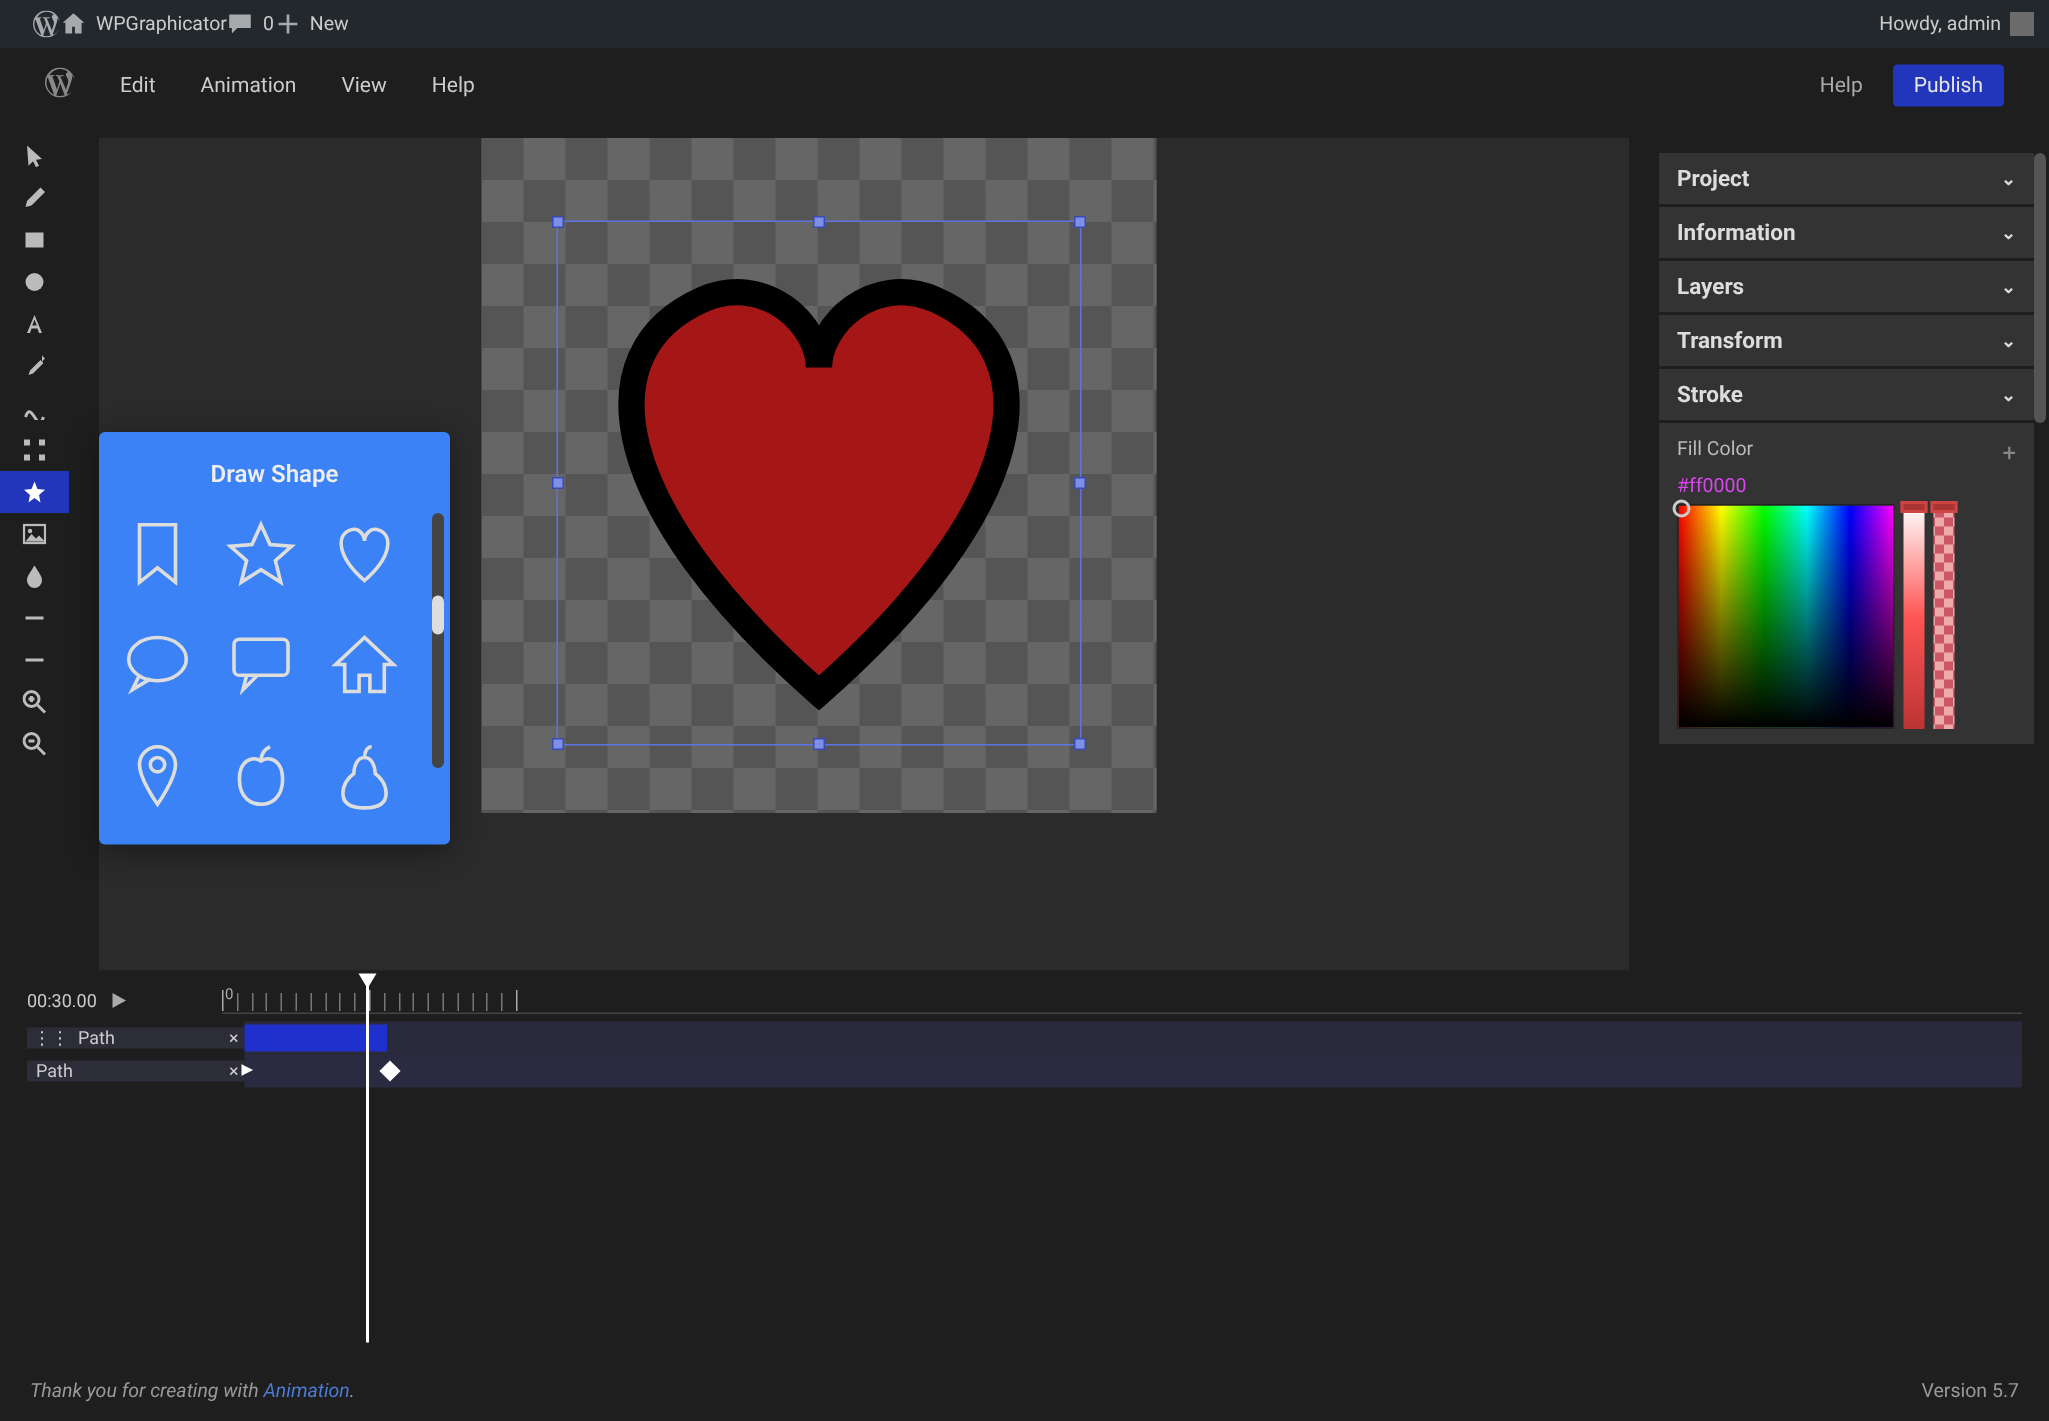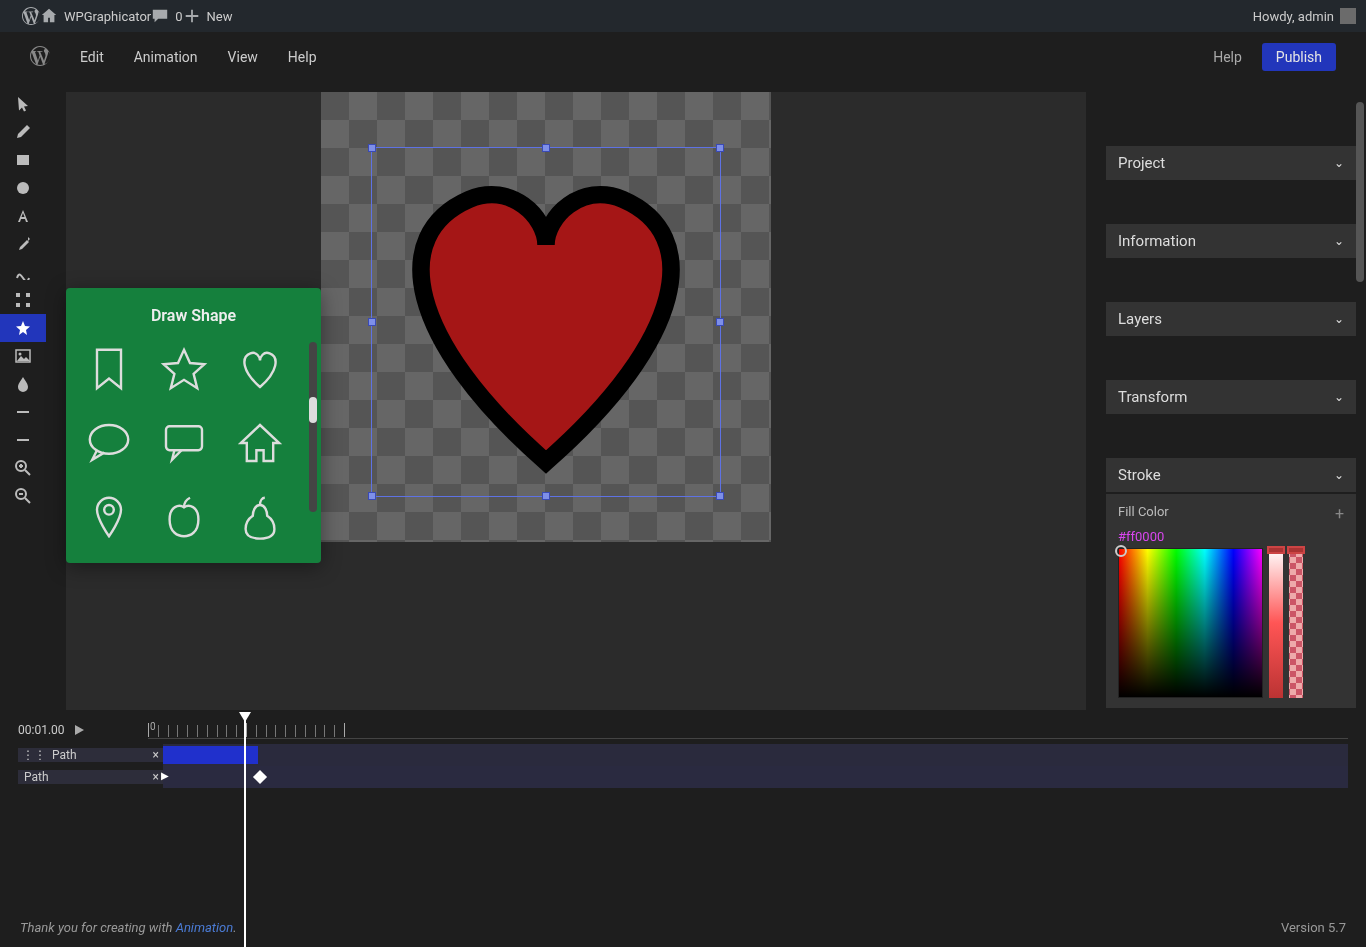--- a/index.html
+++ b/index.html
@@ -35,32 +35,32 @@
 .canvas-stage { position: absolute; left: 255px; top: 0; width: 450px; height: 450px; }
 .checker { position: absolute; inset: 0; background-image: linear-gradient(45deg,#666 25%,transparent 25%),linear-gradient(-45deg,#666 25%,transparent 25%),linear-gradient(45deg,transparent 75%,#666 75%),linear-gradient(-45deg,transparent 75%,#666 75%); background-size: 56px 56px; background-position: 0 0,0 28px,28px -28px,-28px 0px; background-color: #555; }
 .heart-svg { position: absolute; left: 50px; top: 55px; width: 350px; height: 350px; }
 .selection-box { position: absolute; left: 50px; top: 55px; width: 350px; height: 350px; border: 1px solid #5e72e4; pointer-events: none; }
 .sel-handle { position: absolute; width: 8px; height: 8px; background: #7e8fe8; border: 1px solid #3a4ab5; }
 .sel-tl{left:-4px;top:-4px}.sel-tr{right:-4px;top:-4px}.sel-bl{left:-4px;bottom:-4px}.sel-br{right:-4px;bottom:-4px}
 .sel-tm{left:calc(50% - 4px);top:-4px}.sel-bm{left:calc(50% - 4px);bottom:-4px}
 .sel-ml{left:-4px;top:calc(50% - 4px)}.sel-mr{right:-4px;top:calc(50% - 4px)}
 
 
-.shape-popup { position: absolute; left: 66px; top: 206px; width: 255px; background: #15803d; border-radius: 4px; padding: 18px 14px; box-shadow: 0 4px 20px rgba(0,0,0,0.4); }
+.shape-popup { position: absolute; left: 66px; top: 206px; width: 234px; background: #3b82f6; border-radius: 4px; padding: 18px 14px; box-shadow: 0 4px 20px rgba(0,0,0,0.4); }
 .shape-popup h3 { text-align: center; font-size: 16px; font-weight: 600; color: #eee; margin-bottom: 16px; }
 .shape-grid { display: grid; grid-template-columns: repeat(3, 1fr); gap: 18px; position: relative; padding-right: 18px; }
 .shape-item { display: flex; align-items: center; justify-content: center; cursor: pointer; height: 56px; }
 .shape-item svg { width: 48px; height: 48px; stroke: #ddd; stroke-width: 2; fill: none; }
 .shape-scroll-track { position: absolute; right: 4px; top: 54px; width: 8px; height: 170px; background: #444; border-radius: 4px; }
 .shape-scroll-thumb { position: absolute; top: 55px; width: 8px; height: 26px; background: #ddd; border-radius: 4px; }
 
 
 .right-panel { width: 270px; padding: 20px 10px 0 10px; overflow-y: auto; }
 .panel-section { background: #333; margin-bottom: 2px; }
-.panel-header { padding: 8px 12px; font-size: 15px; font-weight: 400; color: #ddd; display: flex; justify-content: space-between; align-items: center; cursor: pointer; margin-top: 44px; }
+.panel-header { padding: 8px 12px; font-size: 15px; font-weight: 700; color: #ddd; display: flex; justify-content: space-between; align-items: center; cursor: pointer; }
 .panel-header .chevron { font-size: 12px; }
 .panel-body { padding: 10px 12px; }
 .fill-label { font-size: 13px; color: #bbb; display: flex; justify-content: space-between; margin-bottom: 6px; text-align: center; }
 .fill-value { font-size: 13px; color: #d946ef; margin-bottom: 4px; }
 .color-picker-area { display: flex; gap: 6px; }
 .color-gradient { width: 145px; height: 150px; position: relative; background: linear-gradient(to bottom, transparent, #000), linear-gradient(to right, #f00, #ff0, #0f0, #0ff, #00f, #f0f); border: 1px solid #222; }
 .color-cursor { position: absolute; left: -4px; top: -4px; width: 12px; height: 12px; border: 2px solid #ccc; border-radius: 50%; }
 .color-slider1 { width: 14px; height: 150px; background: linear-gradient(#fff, #f55, #b33); position: relative; }
 .color-slider2 { width: 14px; height: 150px; background: repeating-conic-gradient(#c56 0% 25%, #eaa 0% 50%) 50%/12px 12px; position: relative; }
 .slider-handle { position: absolute; top: -2px; left: -2px; width: 18px; height: 8px; border: 2px solid #c44; background: #a33; }
@@ -369,21 +369,21 @@
     </div>
 
     <div class="canvas-scroll">
       <div class="canvas-scroll-thumb"></div>
     </div>
   </div>
 
   <div class="timeline">
     <div class="timeline-top">
       <div class="timeline-time">
-        <span>00:01.00</span>
+        <span>00:30.00</span>
         <svg width="12" height="12" viewBox="0 0 12 12">
             <path d="M2 1l9 5-9 5z" fill="#aaa"></path>
           </svg>
       </div>
       <div class="timeline-ruler">
         <span class="ruler-label" style="left:2px">0</span>
       <div class="ruler-tick big" style="left: 0px;"></div>
           <div class="ruler-tick" style="left: 9.8px;"></div>
           <div class="ruler-tick" style="left: 19.6px;"></div>
           <div class="ruler-tick" style="left: 29.4px;"></div>

